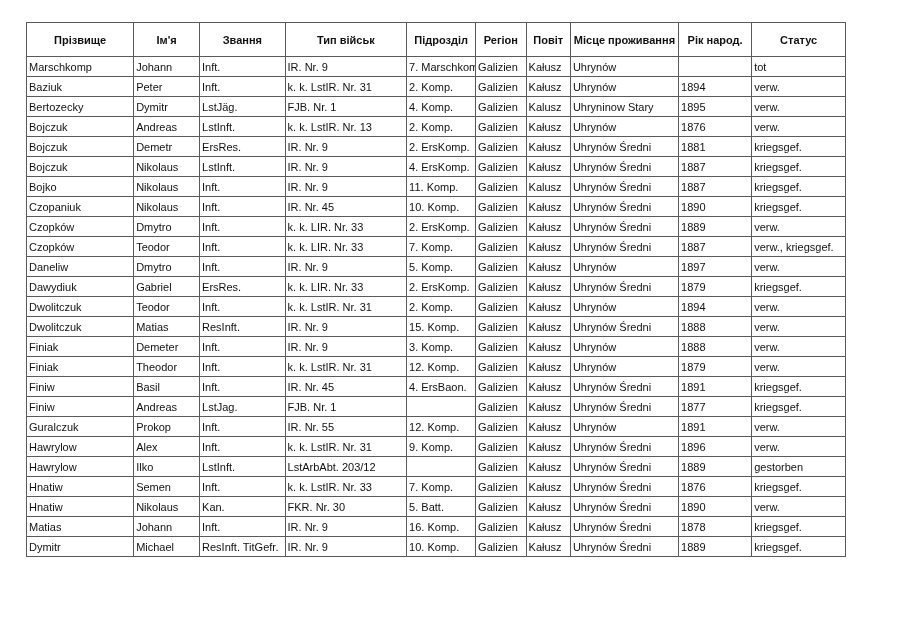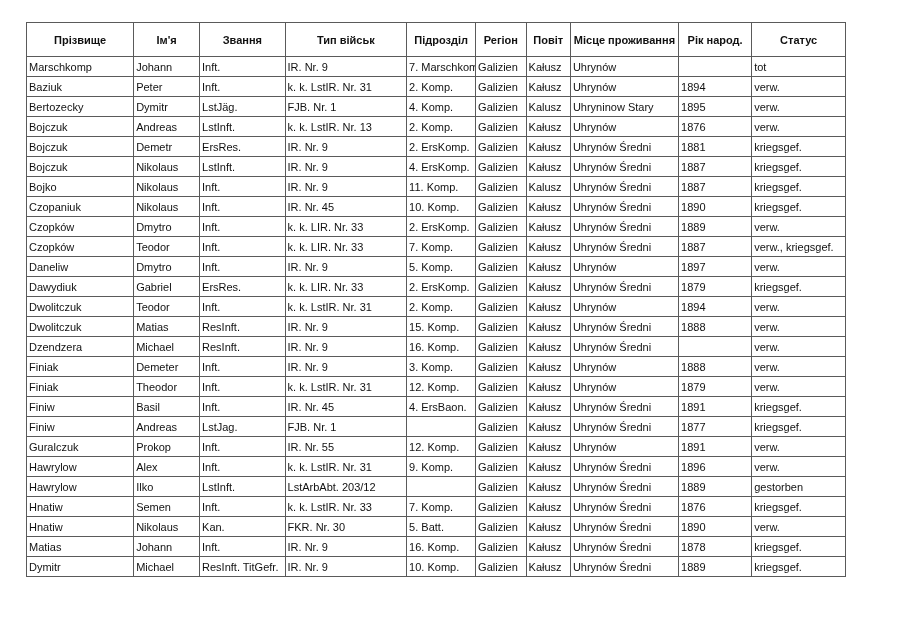--- a/index.html
+++ b/index.html
@@ -208,32 +208,20 @@
         <td>ResInft.</td>
         <td>IR. Nr. 9</td>
         <td>15. Komp.</td>
         <td>Galizien</td>
         <td>Kałusz</td>
         <td>Uhrynów Średni</td>
         <td>1888</td>
         <td>verw.</td>
       </tr>
       <tr>
-        <td>Dzendzera</td>
-        <td>Michael</td>
-        <td>ResInft.</td>
-        <td>IR. Nr. 9</td>
-        <td>16. Komp.</td>
-        <td>Galizien</td>
-        <td>Kałusz</td>
-        <td>Uhrynów Średni</td>
-        <td></td>
-        <td>verw.</td>
-      </tr>
-      <tr>
         <td>Finiak</td>
         <td>Demeter</td>
         <td>Inft.</td>
         <td>IR. Nr. 9</td>
         <td>3. Komp.</td>
         <td>Galizien</td>
         <td>Kałusz</td>
         <td>Uhrynów</td>
         <td>1888</td>
         <td>verw.</td>

